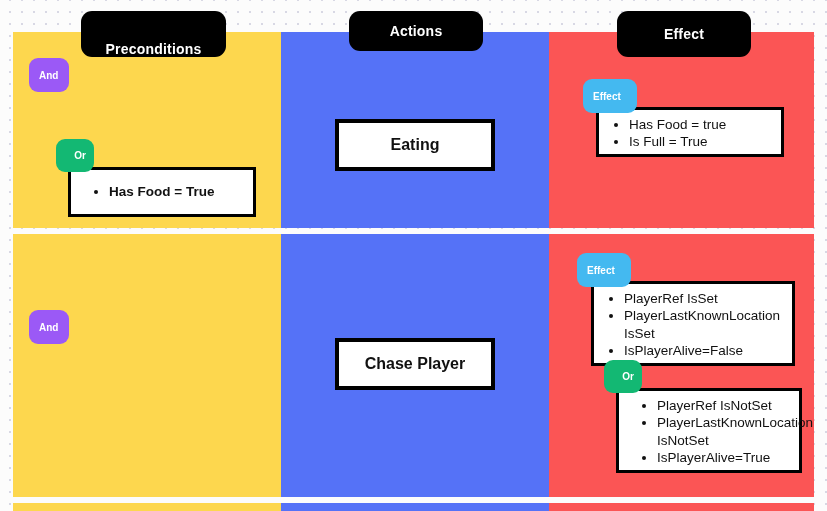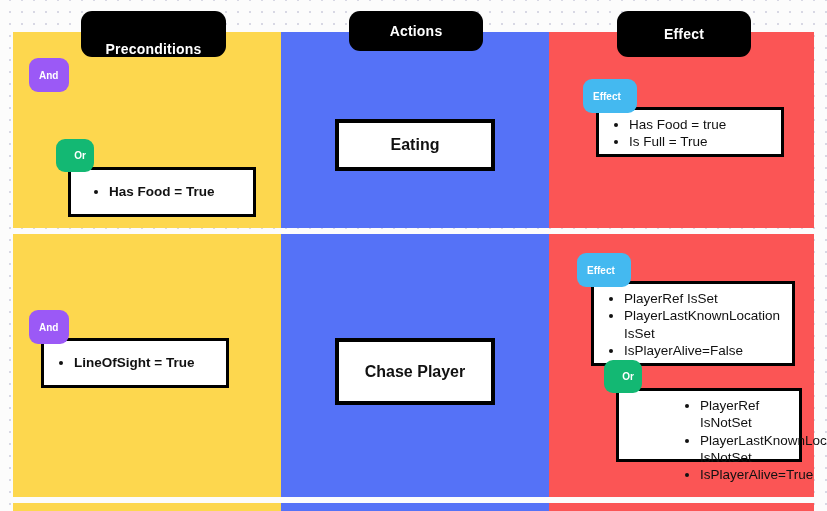--- a/index.html
+++ b/index.html
@@ -151,45 +151,40 @@
   <div class="cbox plain" style="left:596px; top:107px; width:188px; height:50px;">
     <ul>
       <li>Has Food = true</li>
       <li>Is Full = True</li>
     </ul>
   </div>
 
   <div class="tag and" style="left:29px; top:310px; width:40px; height:34px;">
     <span>And</span>
   </div>
-  <div class="cbox bold" style="left:41px; top:338px; width:188px; height:50px;">
-    <ul style="padding-top:13px;">
-      <li>LineOfSight = True</li>
-    </ul>
-  </div>
 
-  <div class="action-box" style="left:335px; top:338px; width:160px; height:67px;">
+  <div class="action-box" style="left:335px; top:338px; width:160px; height:52px;">
     <span>Chase Player</span>
   </div>
 
   <div class="tag effect" style="left:577px; top:253px; width:54px; height:34px;">
     <span>Effect</span>
   </div>
   <div class="cbox plain" style="left:591px; top:281px; width:204px; height:85px;">
     <ul>
       <li>PlayerRef IsSet</li>
       <li>PlayerLastKnownLocation IsSet</li>
       <li>IsPlayerAlive=False</li>
     </ul>
   </div>
 
   <div class="tag or" style="left:604px; top:360px; width:38px; height:33px;">
     <span>Or</span>
   </div>
-  <div class="cbox plain" style="left:616px; top:388px; width:186px; height:74px;padding-left:43px;">
+  <div class="cbox plain" style="left:616px; top:388px; width:186px; height:85px;">
     <ul style="padding-left:38px;">
       <li>PlayerRef IsNotSet</li>
       <li>PlayerLastKnownLocation IsNotSet</li>
       <li>IsPlayerAlive=True</li>
     </ul>
   </div>
 
 </div>
 
 </body></html>

